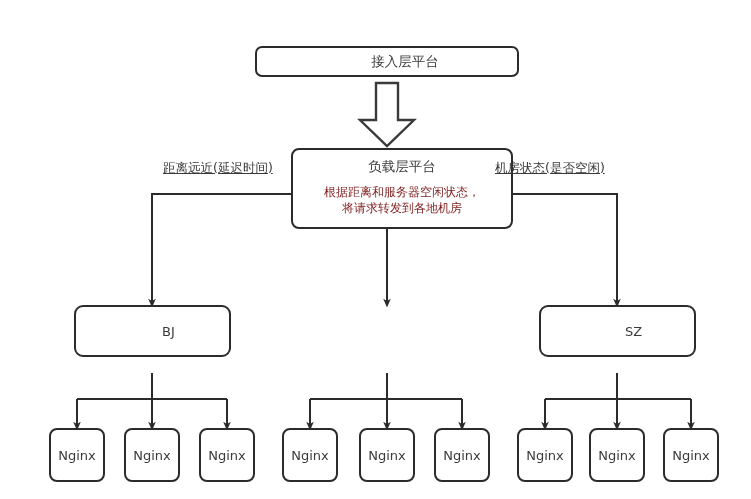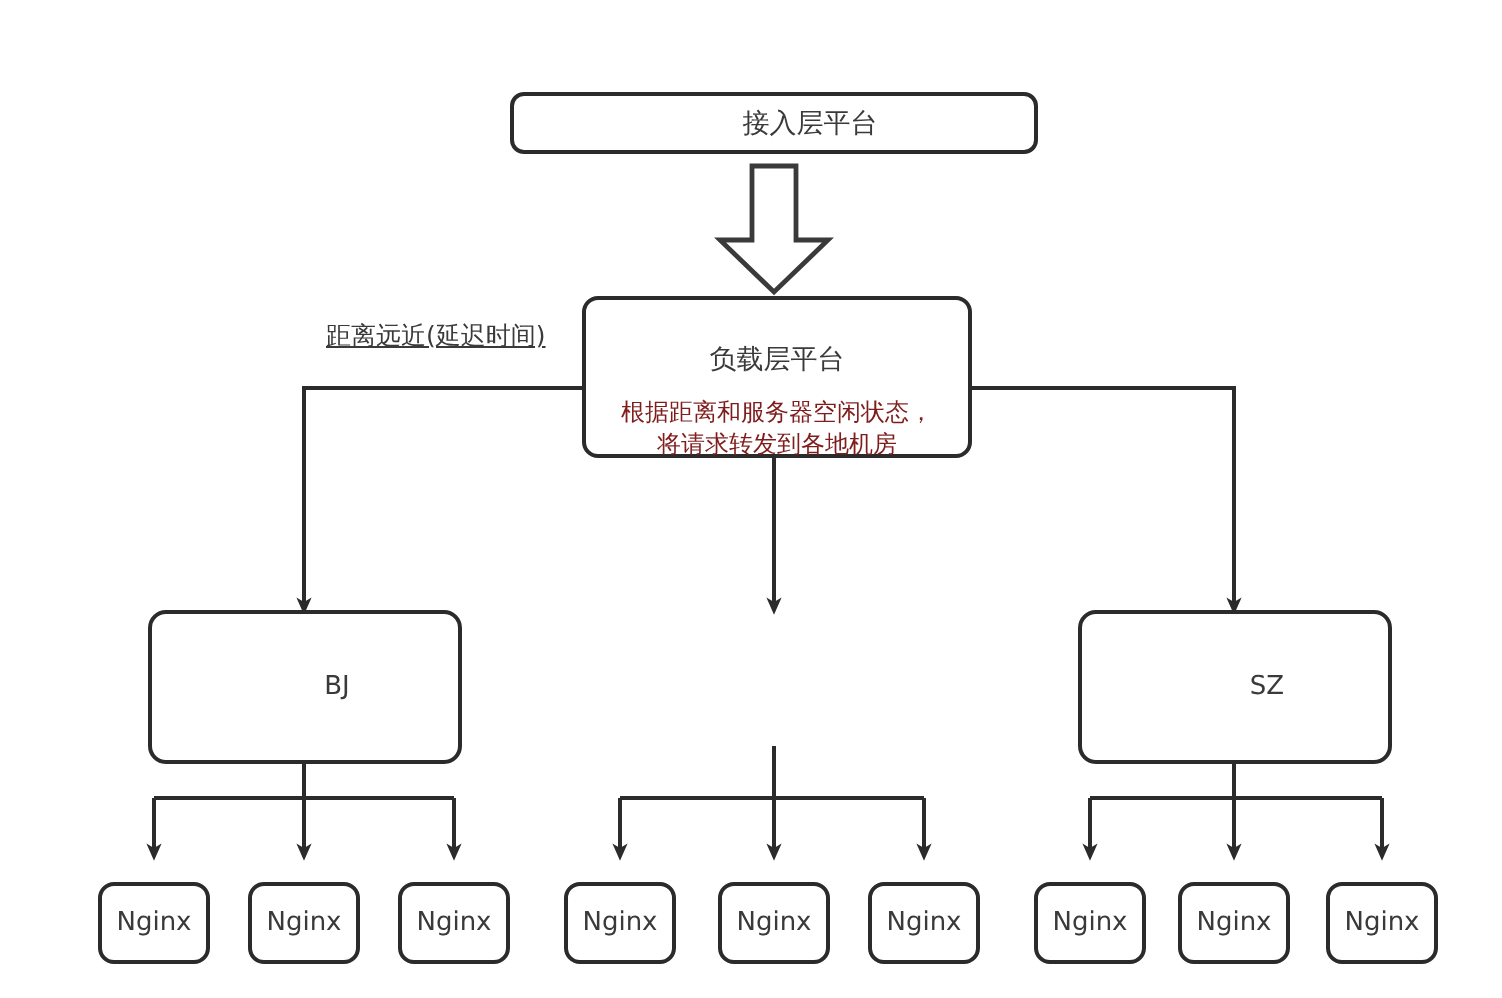--- a/index.html
+++ b/index.html
@@ -31,51 +31,50 @@
   
   #node-access{
     left:255px;top:46px;width:264px;height:31px;
     border-radius:7px;
     font-size:13.5px;
     padding-left:36px;
   }
 
   
   #node-lb{
-    left:291px;top:148px;width:195px;height:81px;
+    left:291px;top:148px;width:222px;height:81px;
     border-radius:8px;
     justify-content:flex-start;
-    padding-top:21px;
+    padding-top:7px;
   }
   #node-lb .title{font-size:13.5px;line-height:18px;color:#3a3a3a;}
   #node-lb .desc{
     margin-top:9px;
     font-size:12px;
     line-height:16px;
     color:#7f1d1d;
     white-space:pre-line;
   }
 
   
   .region{
-    width:157px;height:77px;
+    width:157px;height:52px;
     font-size:13px;
     border-radius:9px;
     padding-left:32px;
   }
   #node-bj{left:74px;top:305px;}
   #node-sh{left:308px;top:305px;}
   #node-sz{left:539px;top:305px;}
 
   
   .leaf{
-    width:56px;height:41px;
+    width:56px;height:54px;
     font-size:13px;
     border-radius:8px;
-    margin-top:13px;
   }
 
   
   .edge-label{
     position:absolute;
     font-size:12.5px;
     color:#3a3a3a;
     white-space:nowrap;
     text-decoration:underline;
   }
@@ -133,20 +132,21 @@
     <span>接入层平台</span>
   </div>
 
   <div class="node" id="node-lb">
     <span class="title">负载层平台</span>
     <span class="desc">根据距离和服务器空闲状态，
 将请求转发到各地机房</span>
   </div>
 
   <div class="edge-label" id="label-left">距离远近(延迟时间)</div>
+  <div class="edge-label" id="label-right">机房状态(是否空闲)</div>
 
   <div class="node region" id="node-bj">
     <span>BJ</span>
   </div>
   <div class="node region" id="node-sz">
     <span>SZ</span>
   </div>
 
   <div class="node leaf" style="left:49px;top:428px;">
     <span>Nginx</span>

